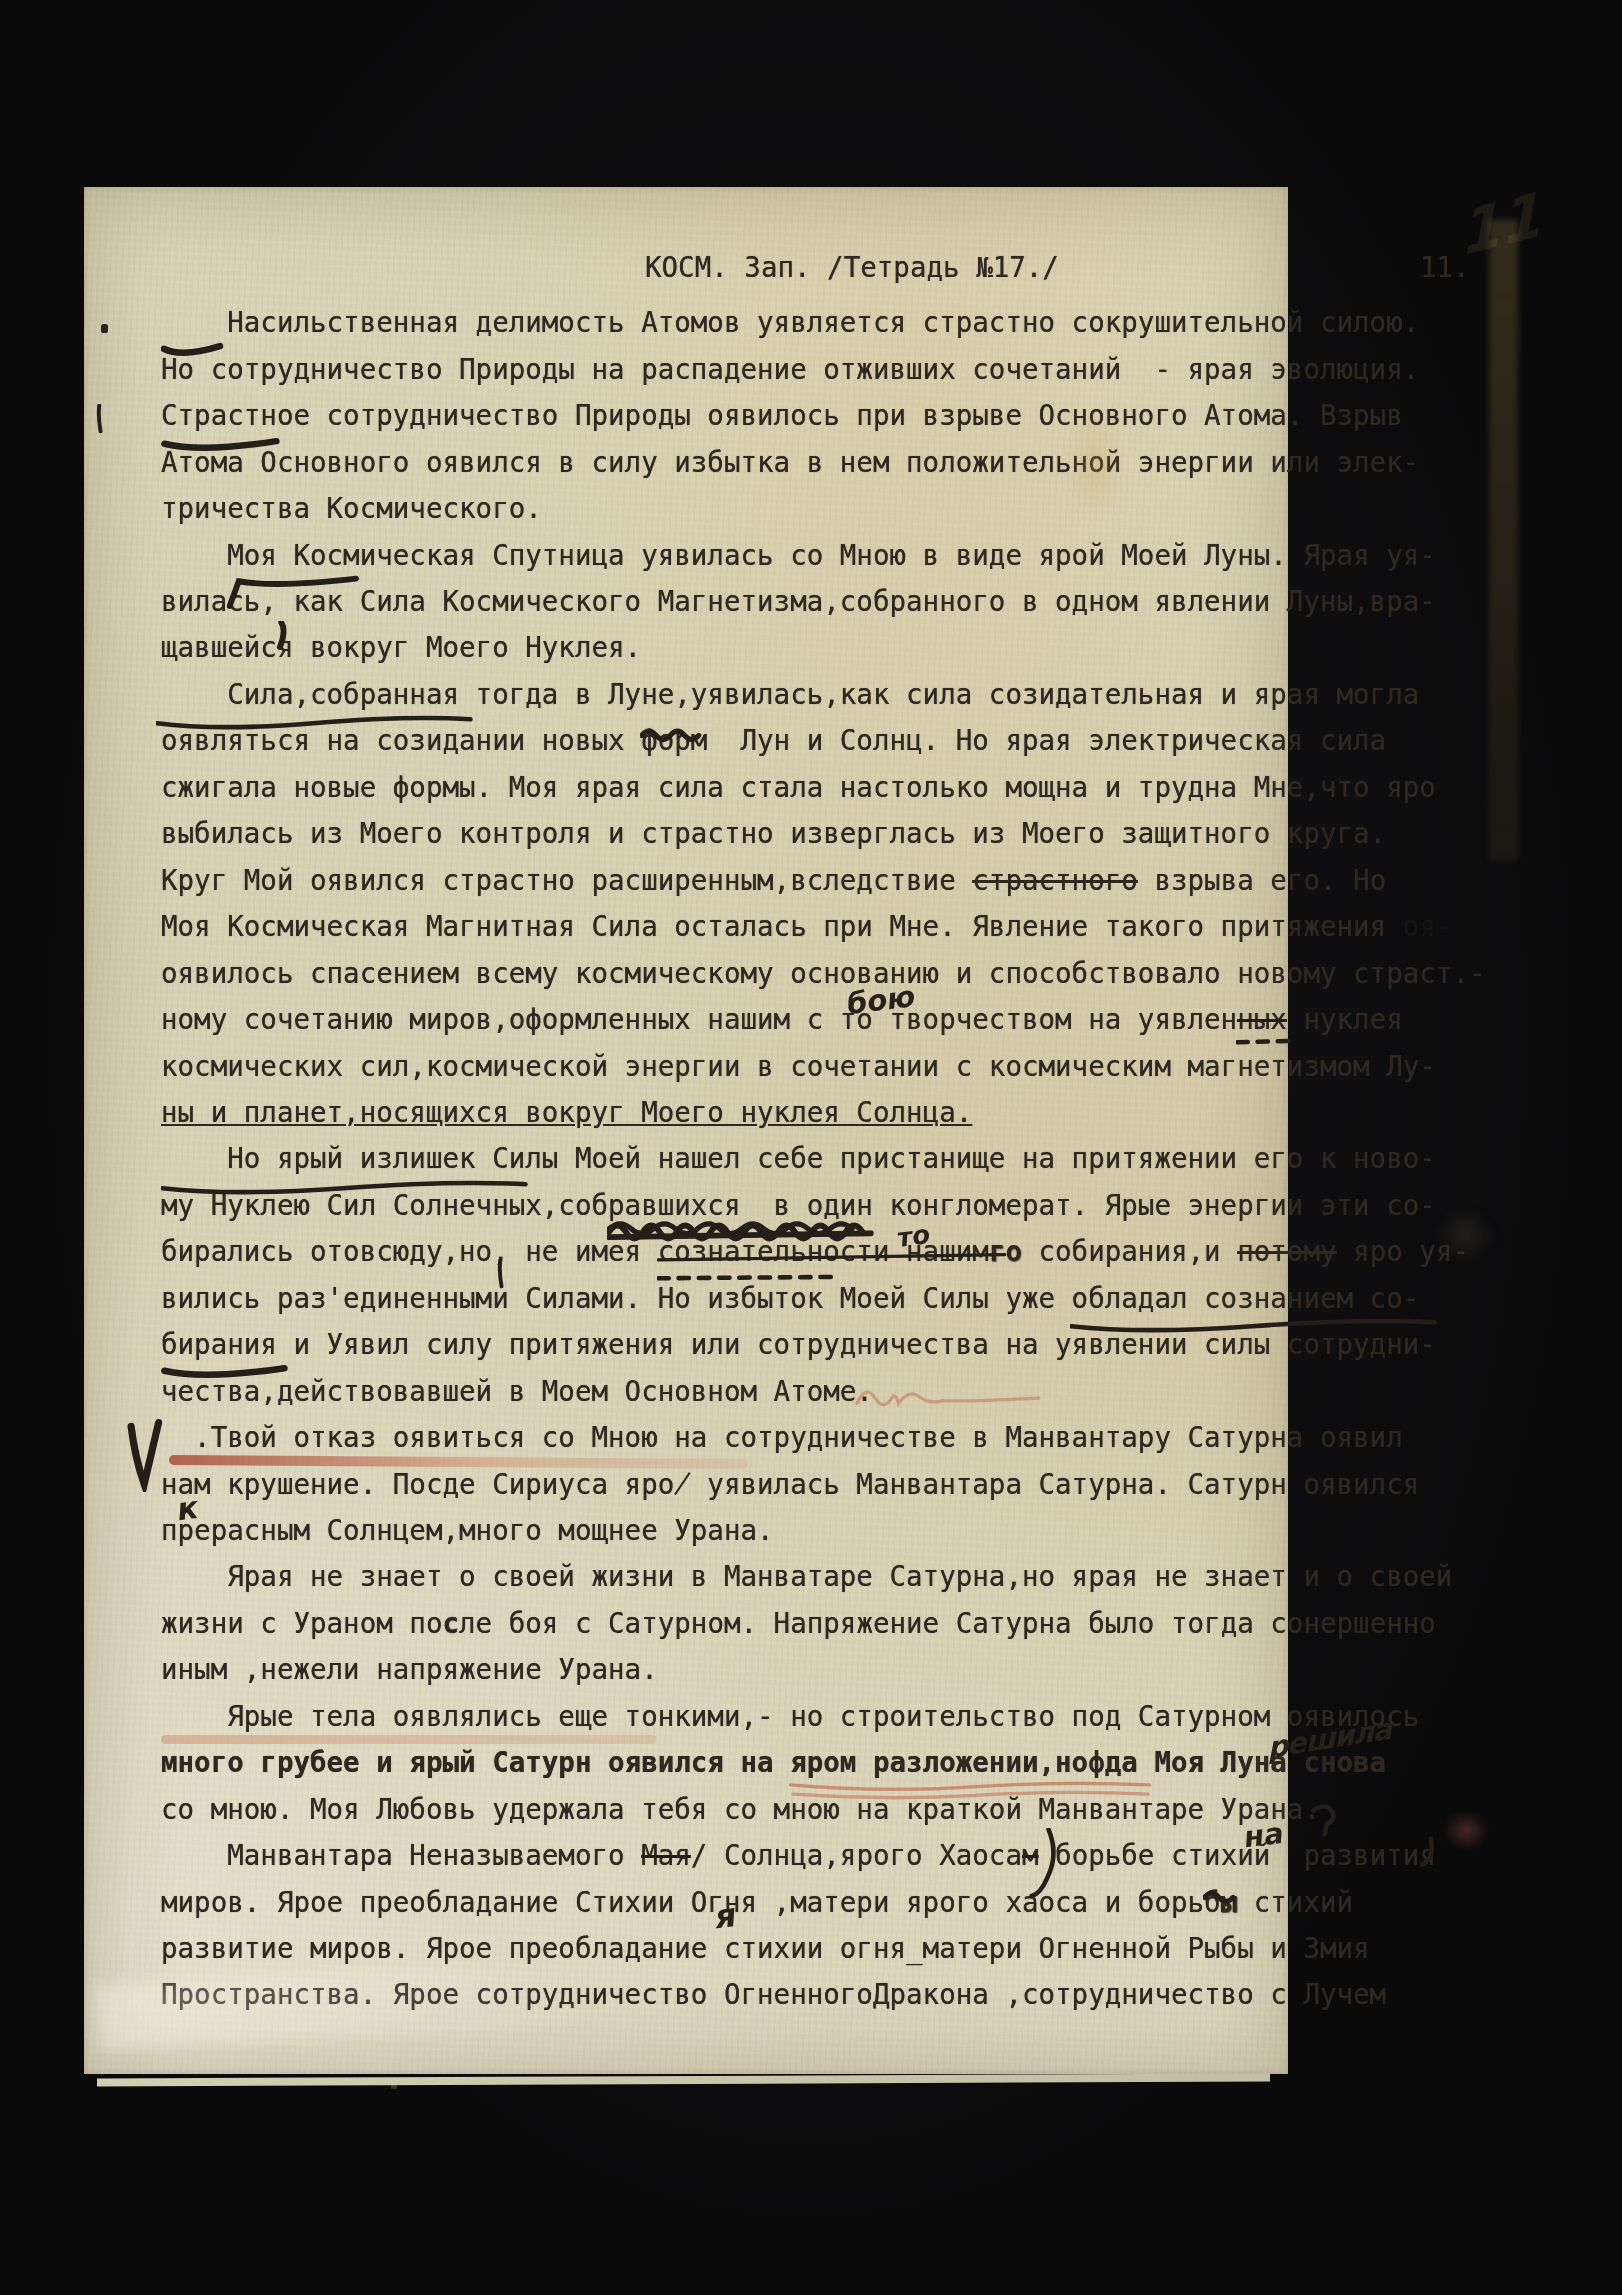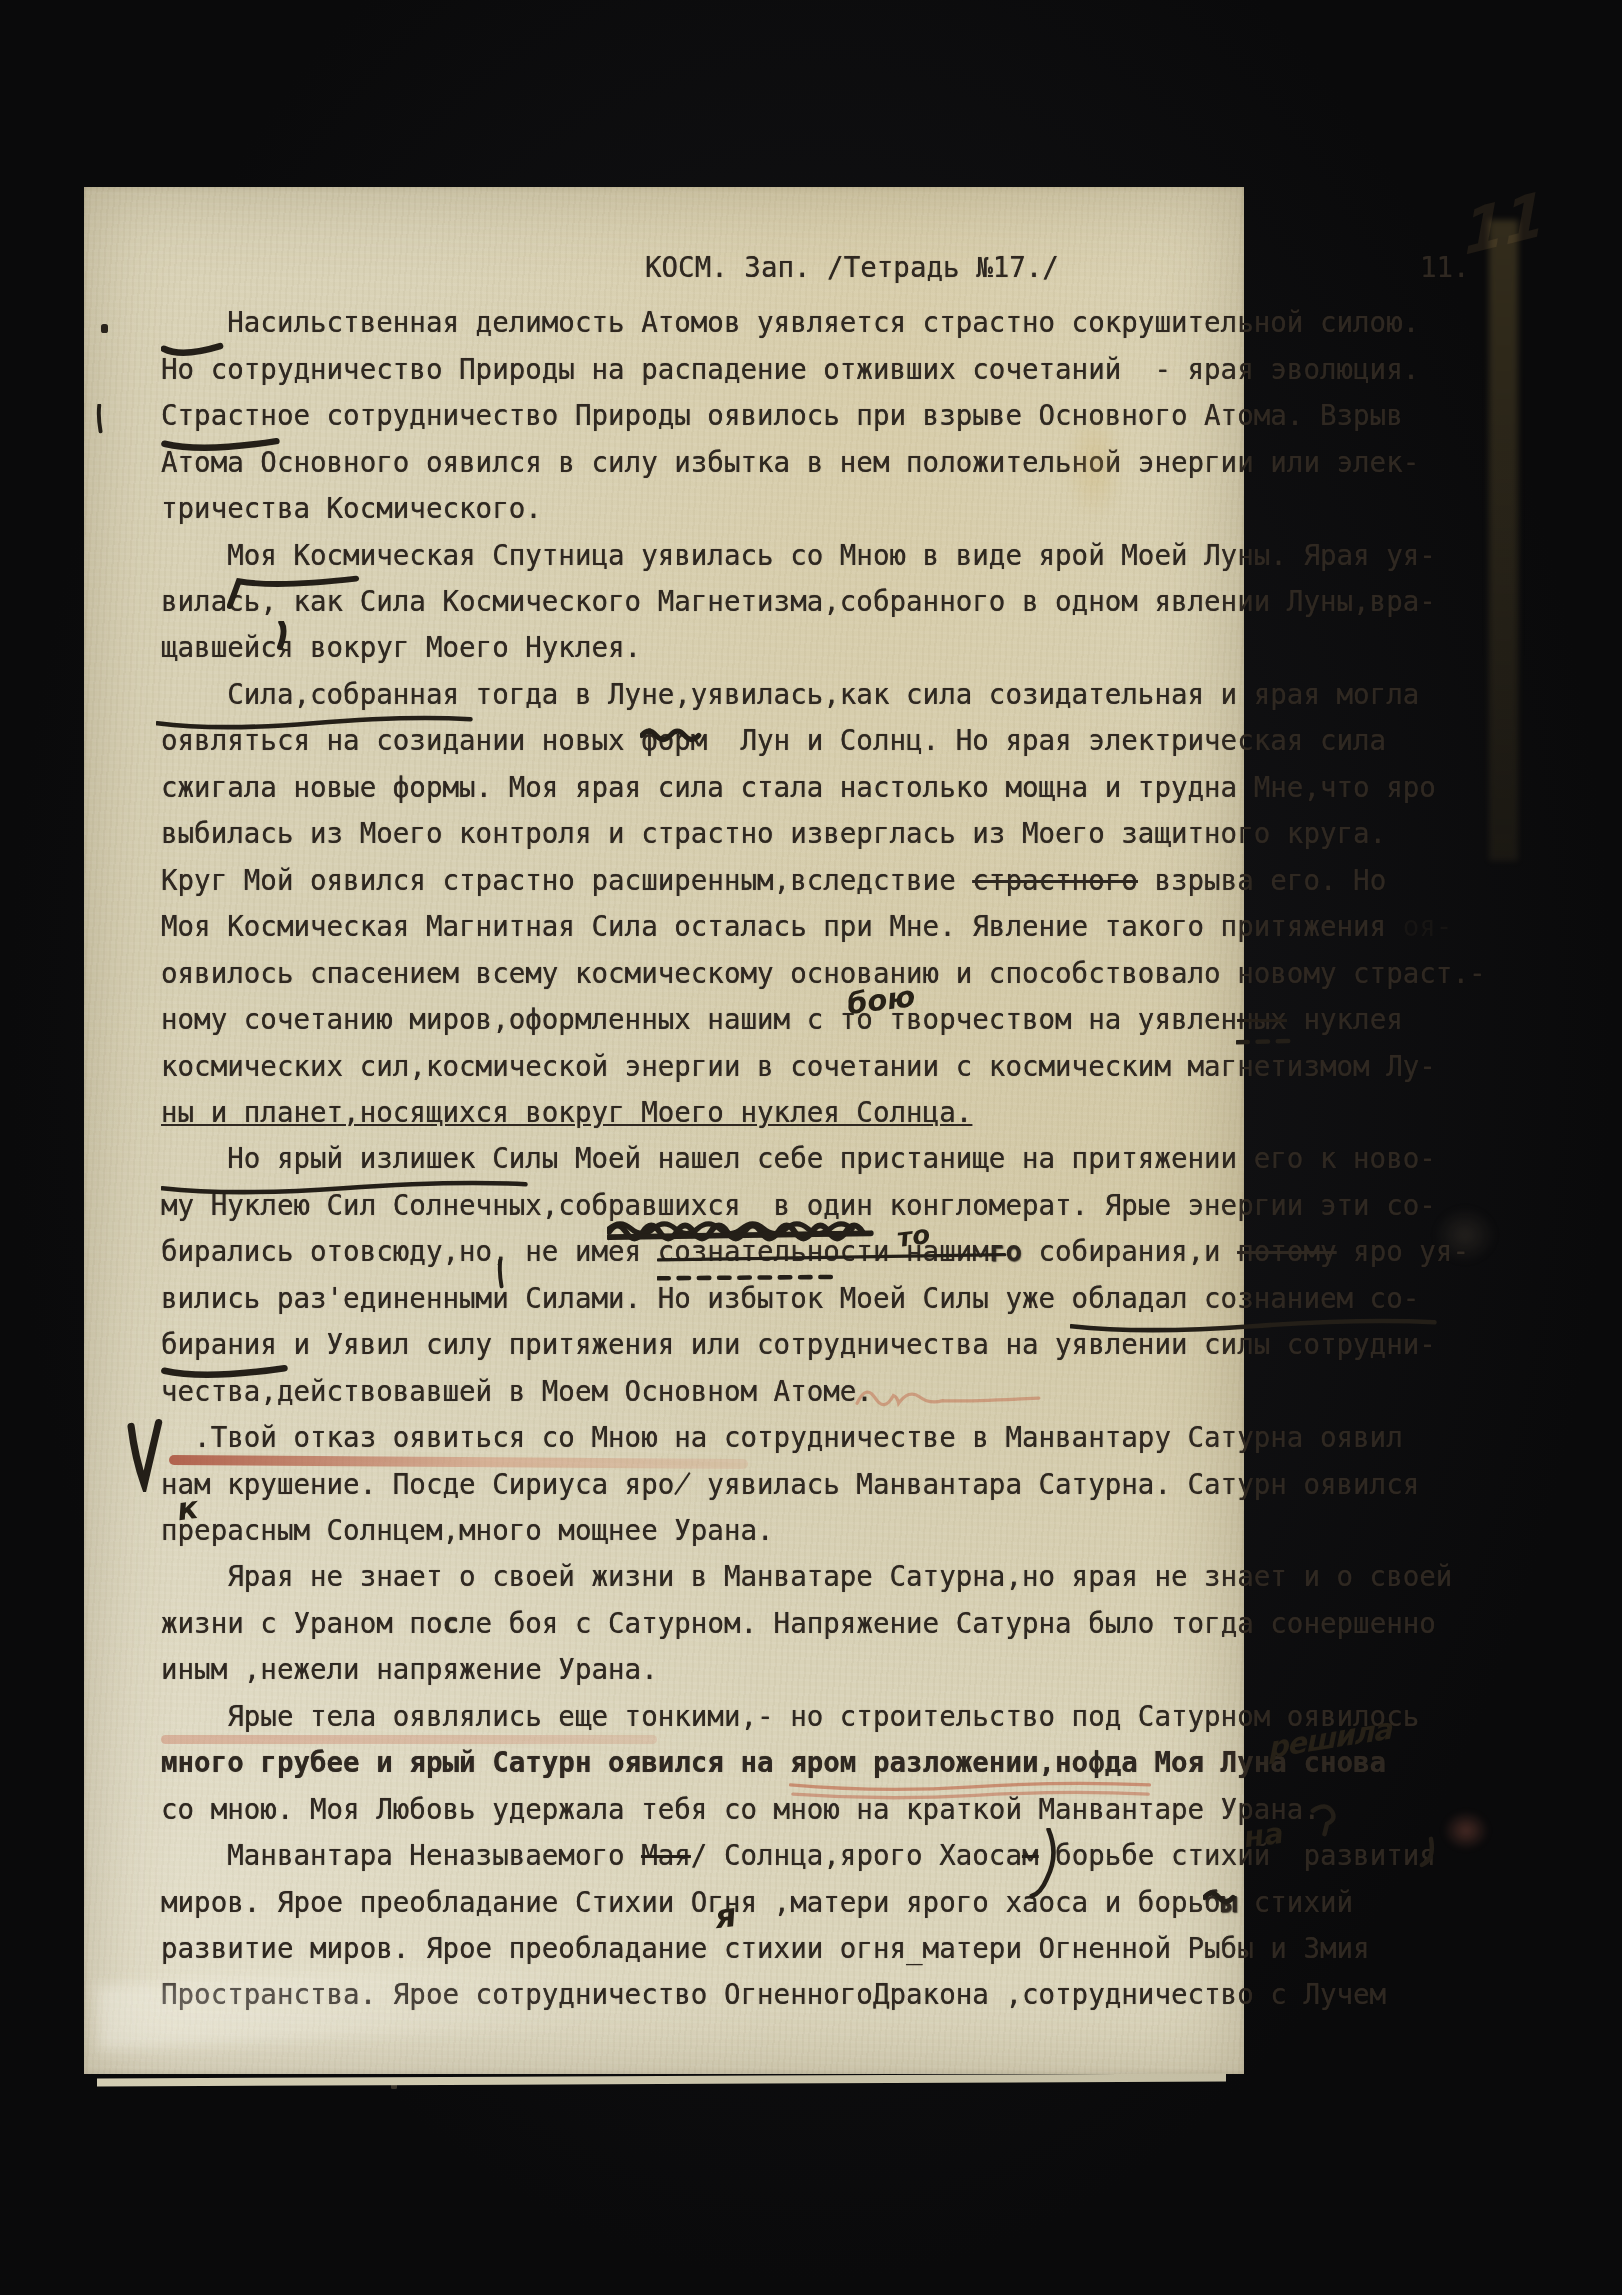--- a/index.html
+++ b/index.html
@@ -13,20 +13,21 @@
   .page{
     position:absolute;left:84px;top:187px;width:1160px;height:1887px;
     background:
       radial-gradient(ellipse at 70% 10%, rgba(209,180,110,.16), transparent 42%),
       radial-gradient(ellipse at 10% 92%, rgba(255,255,252,.22), transparent 40%),
       radial-gradient(ellipse at 95% 55%, rgba(188,160,92,.14), transparent 38%),
       repeating-linear-gradient(93deg, rgba(118,102,66,.05) 0 2px, rgba(0,0,0,0) 2px 5.9px),
       repeating-linear-gradient(2deg, rgba(255,255,255,.05) 0 2.6px, rgba(0,0,0,0) 2.6px 7.2px),
       linear-gradient(180deg,#dad3b7 0%,#d6cfb2 55%,#dcd6bd 100%);
     box-shadow: inset 0 0 85px rgba(92,78,48,.28), inset 0 0 6.5px rgba(60,50,30,.15);
+    padding-left: 44px;
   }
   .page::after{
     content:"";position:absolute;left:13px;right:18.3px;bottom:-9.8px;height:7.9px;
     background:linear-gradient(90deg,#d3cdb3,#c4bea4);transform:rotate(-.25deg);
   }
   .line{
     position:absolute;left:77px;white-space:pre;
     font:27.5px/30px "DejaVu Sans Mono", monospace;
     color:#2f2821;text-shadow:0 0 0.7px rgba(47,40,33,.85);
   }

